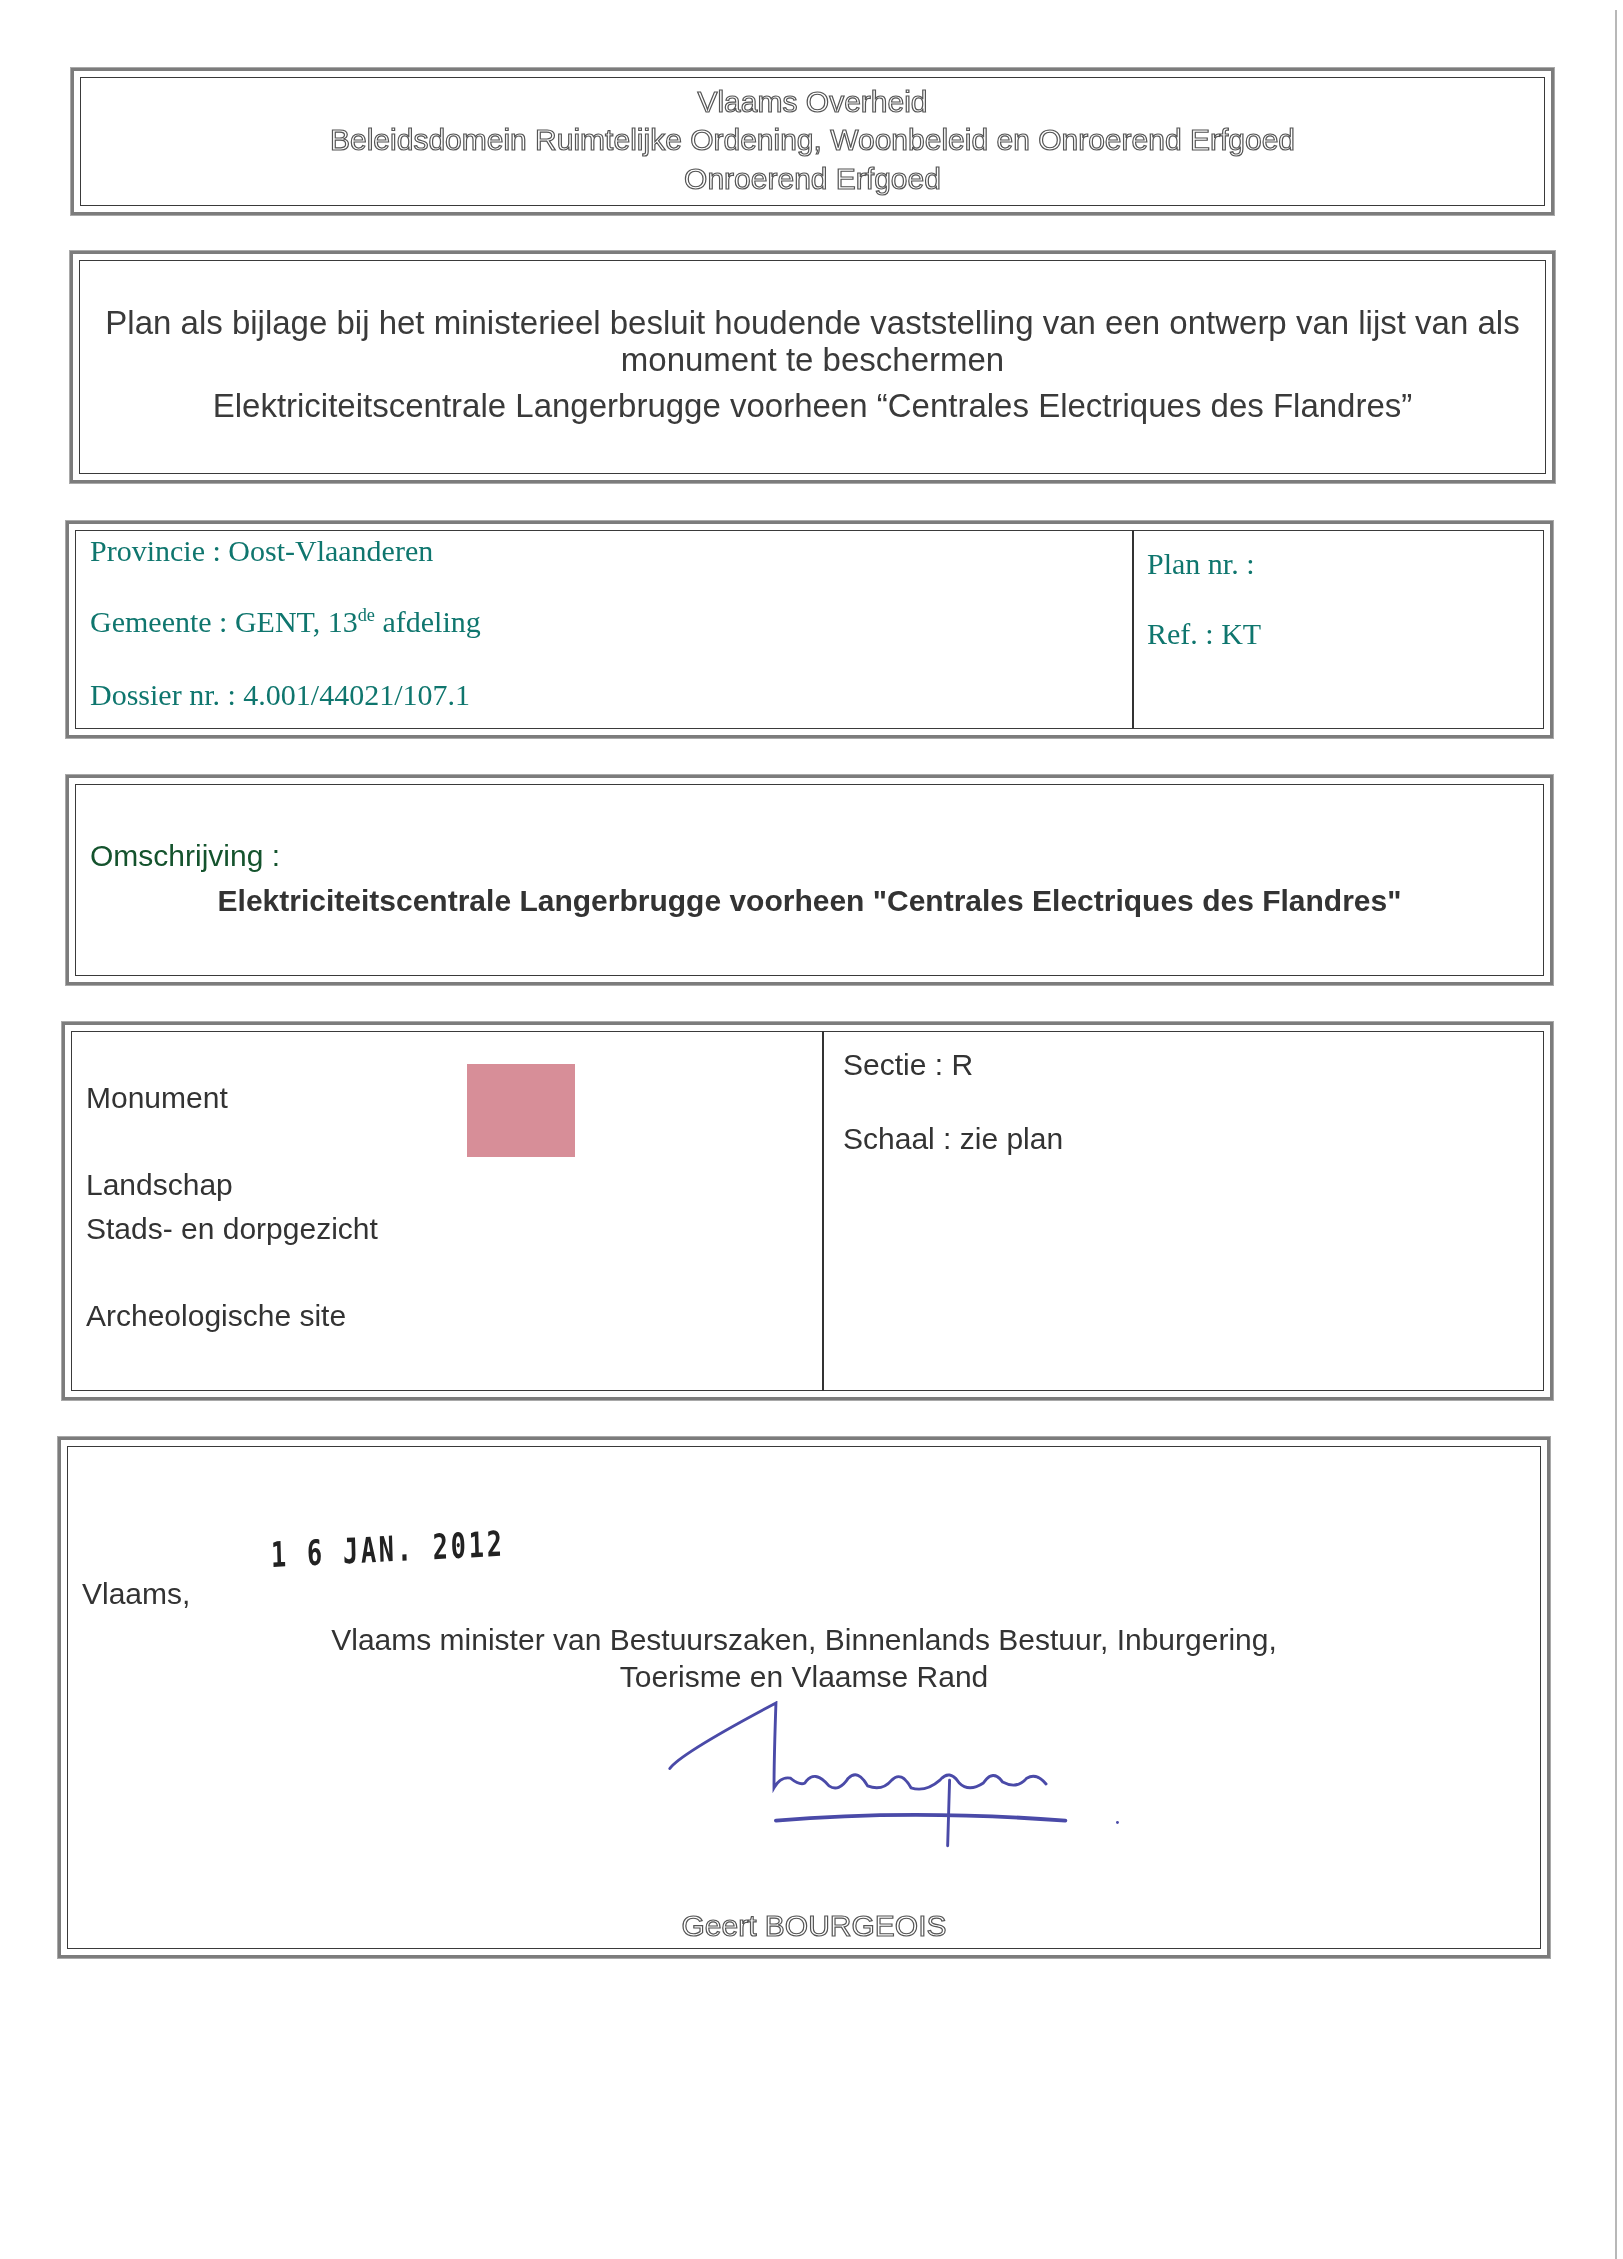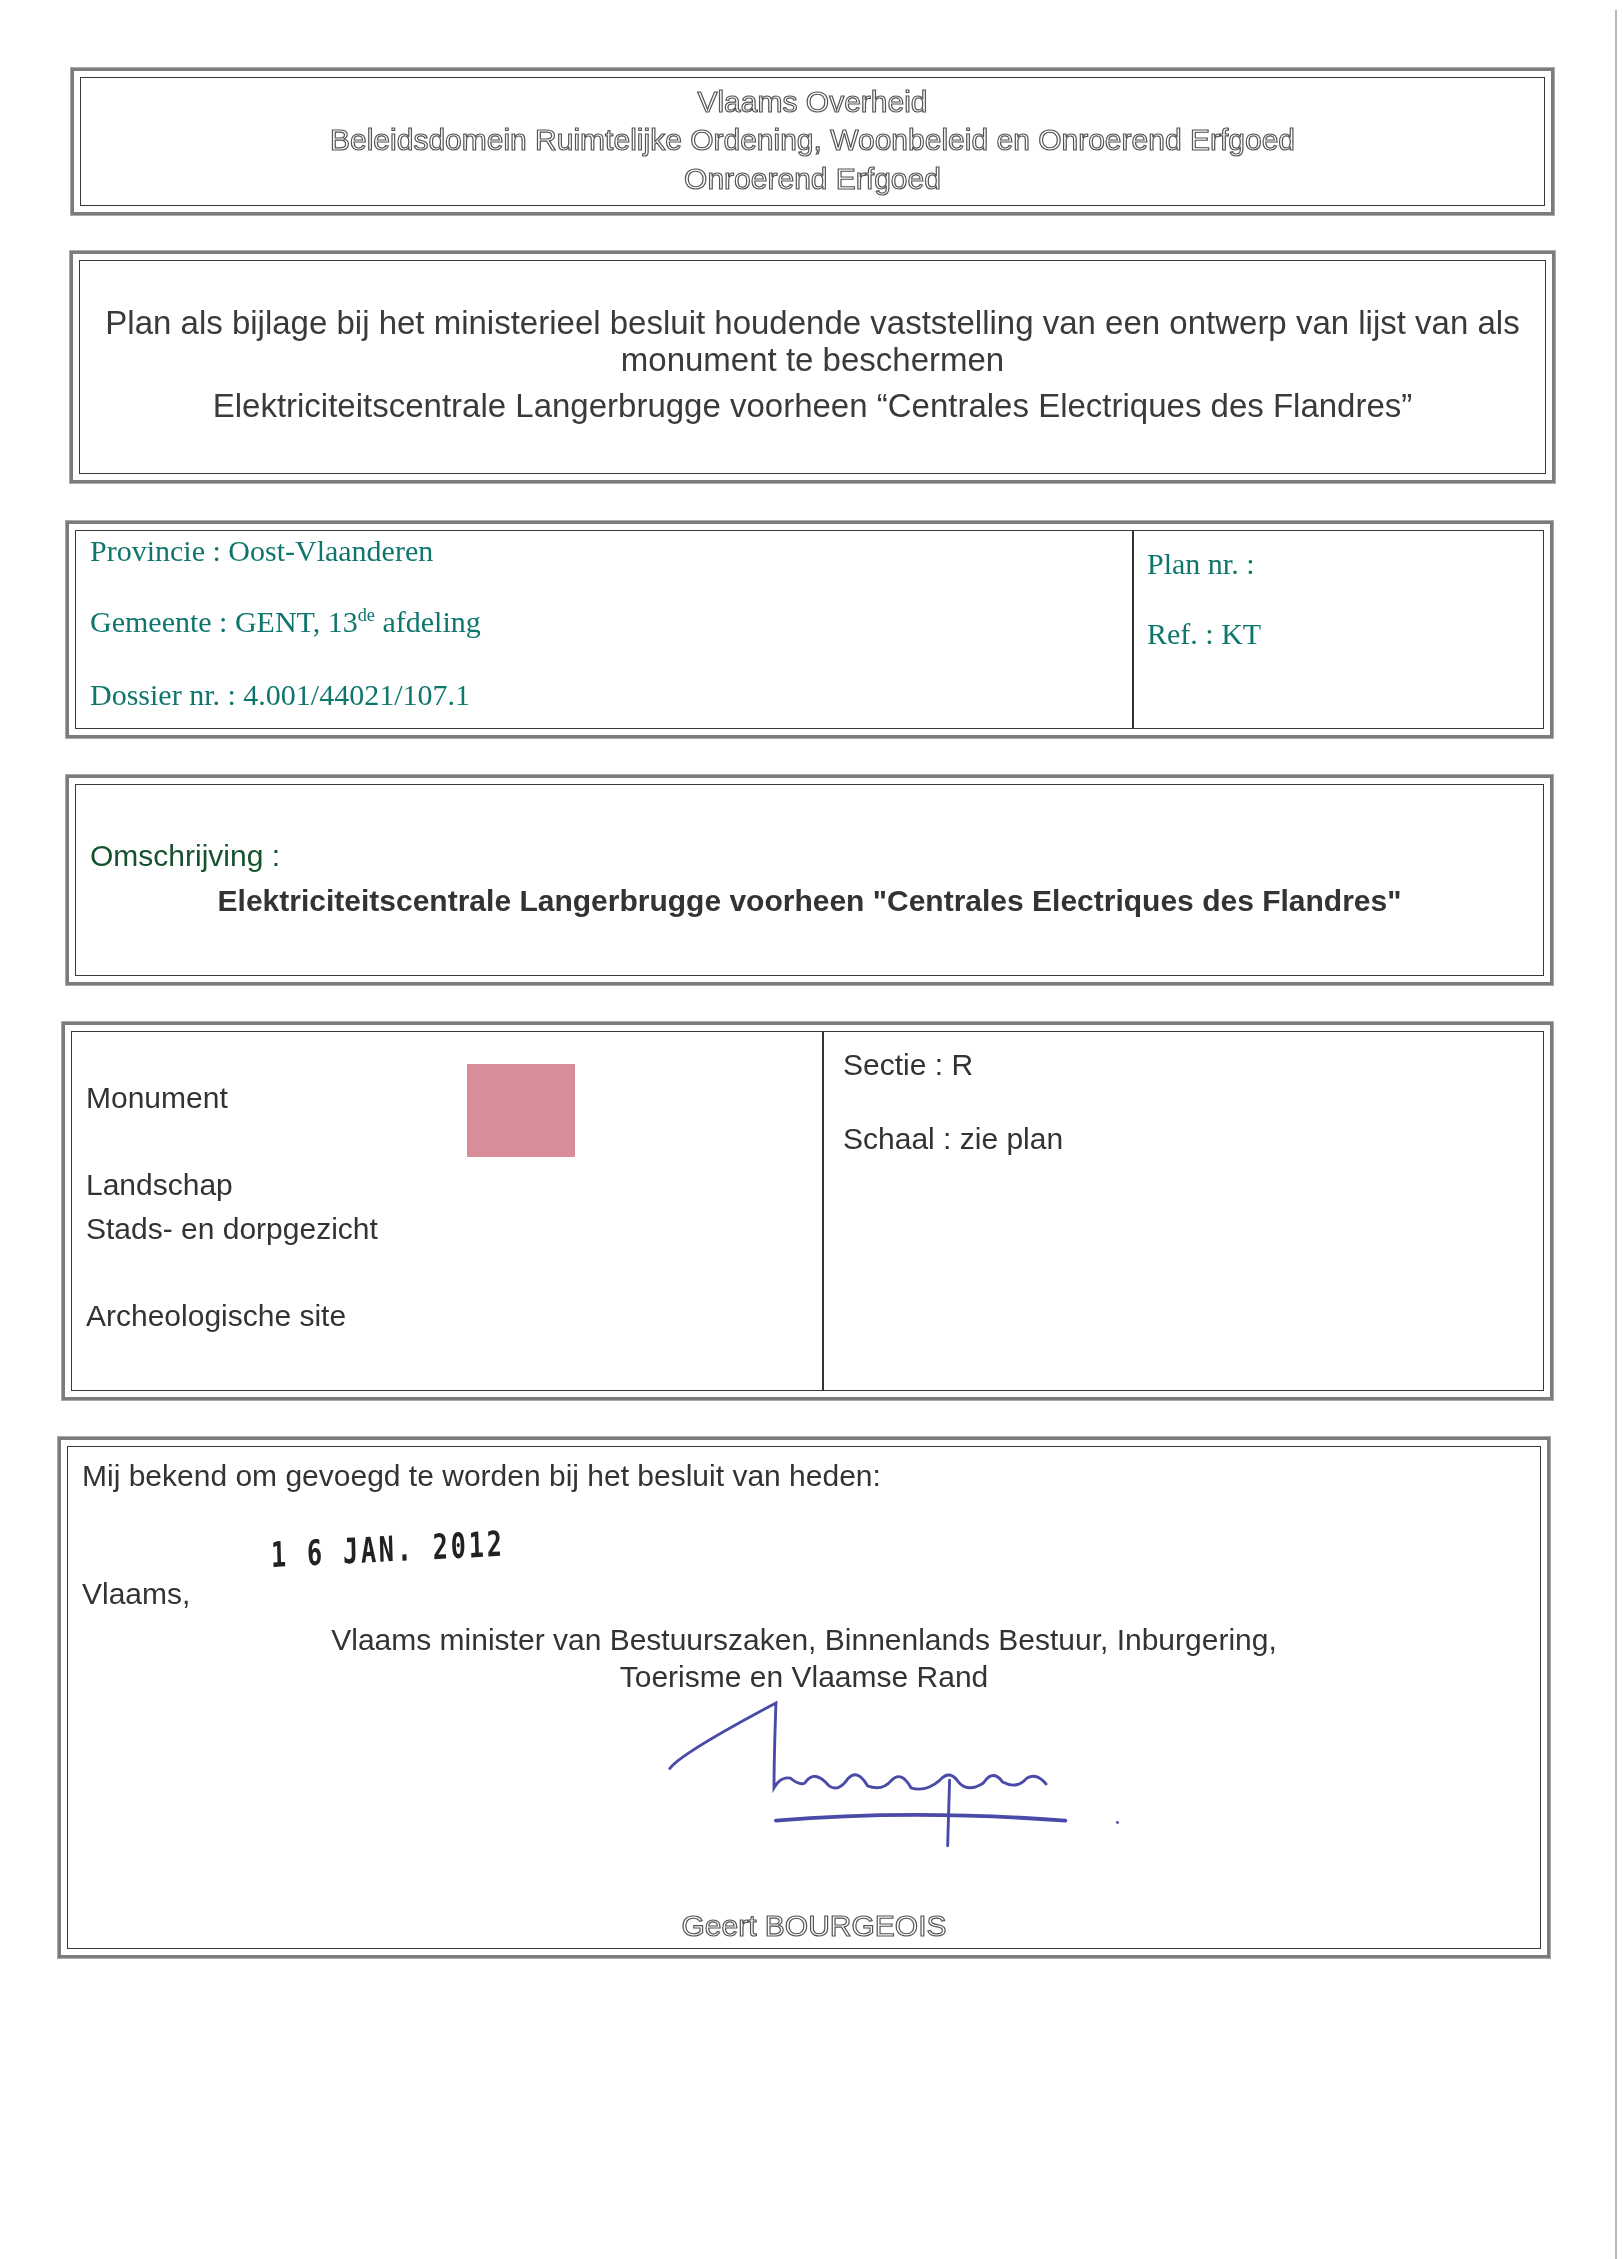--- a/index.html
+++ b/index.html
@@ -113,21 +113,20 @@
   <div class="swatch"></div>
   <div class="abs f" style="left:21px; top:143px;">Landschap</div>
   <div class="abs f" style="left:21px; top:187px;">Stads- en dorpgezicht</div>
   <div class="abs f" style="left:21px; top:274px;">Archeologische site</div>
   <div class="abs f" style="left:778px; top:23px;">Sectie :  R</div>
   <div class="abs f" style="left:778px; top:97px;">Schaal : zie plan</div>
 </div>
 
 <div id="b6" class="box">
   <div class="inner"></div>
-  <div class="abs f" style="left:21px; top:19.3px;">Mij bekend om gevoegd te worden bij het besluit van heden:</div>
   <div class="abs stamp" style="left:210px; top:95px;">1 6 JAN. 2012</div>
   <div class="abs f" style="left:21px; top:137px;">Vlaams,</div>
   <div class="abs f center" style="left:0; right:0; top:183px;">Vlaams minister van Bestuurszaken, Binnenlands Bestuur, Inburgering,</div>
   <div class="abs f center" style="left:0; right:0; top:220px;">Toerisme en Vlaamse Rand</div>
   <svg class="sig" viewBox="0 0 520 170">
     <path d="M10 70 Q20 55 120 2 Q118 60 118 90 Q125 78 135 80 Q145 88 150 85 Q160 70 175 88 Q185 95 195 80 Q205 70 215 88 Q230 94 240 82 Q250 72 260 90 Q275 95 290 82 Q300 70 310 85 Q320 95 335 85 Q345 70 355 84 Q370 92 380 80 Q390 74 400 86" fill="none" stroke="#4a4aa8" stroke-width="3" stroke-linecap="round"></path>
     <path d="M300 82 L298 150" fill="none" stroke="#4a4aa8" stroke-width="3" stroke-linecap="round"></path>
     <path d="M120 124 Q260 112 420 124" fill="none" stroke="#4a4aa8" stroke-width="4" stroke-linecap="round"></path>
     <circle cx="474" cy="126" r="1.5" fill="#4a4aa8"></circle>
   </svg>

